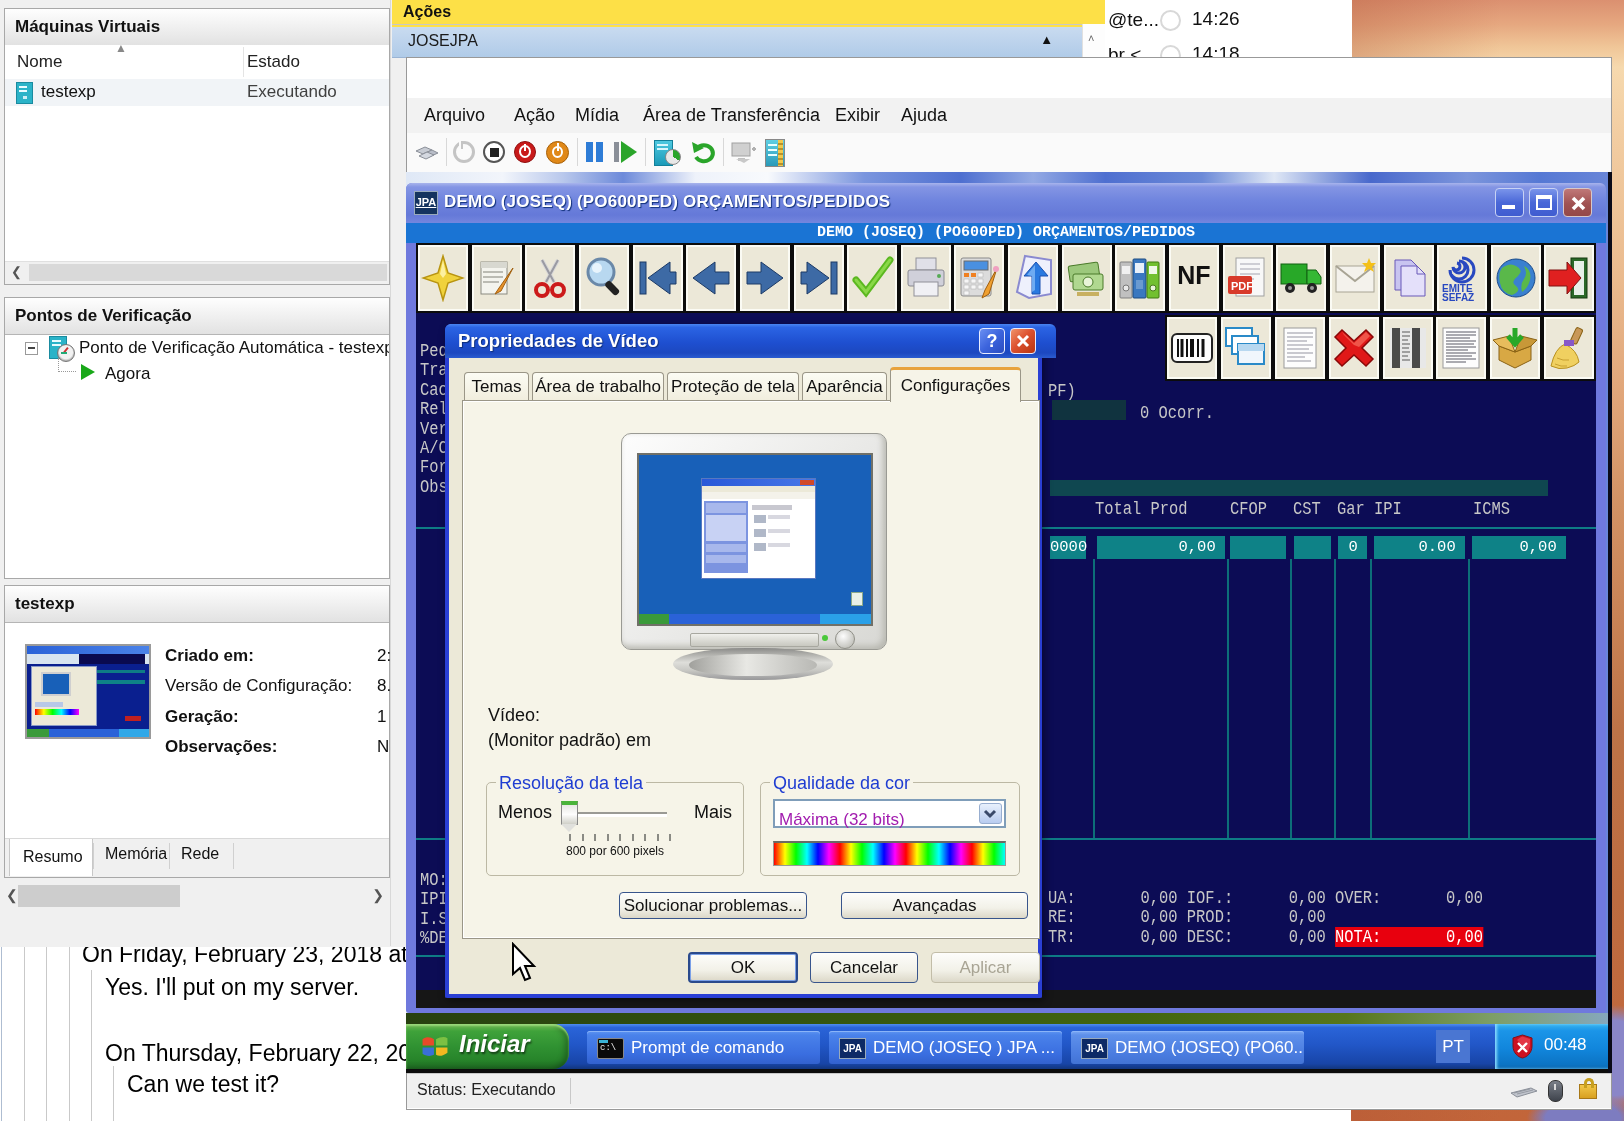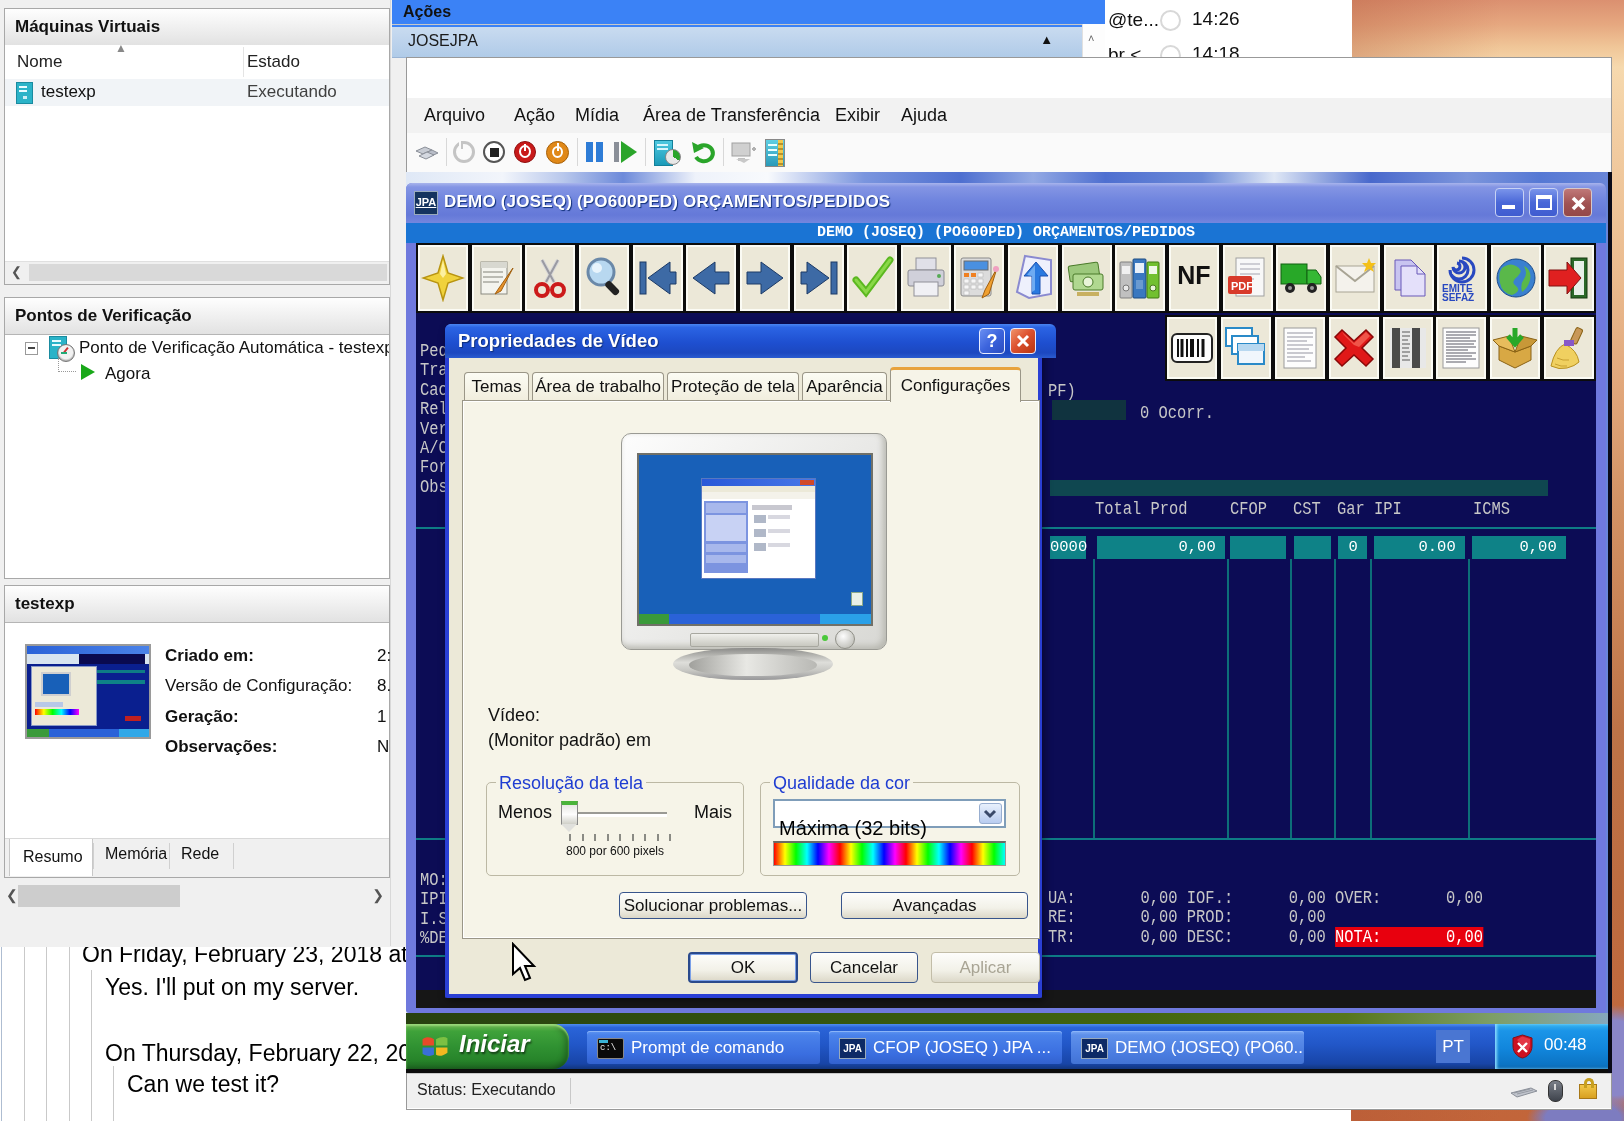--- a/index.html
+++ b/index.html
@@ -173,21 +173,21 @@
     </div>
   </div>
 
   <div class="abs" style="left:0;top:881px;width:390px;height:30px;background:#f0f0f0;">
     <span style="position:absolute;left:6px;top:6px;color:#555;font-size:14px;">❮</span>
     <span style="position:absolute;right:6px;top:6px;color:#555;font-size:14px;">❯</span>
     <div style="position:absolute;left:18px;top:4px;width:162px;height:22px;background:#cdcdcd;"></div>
   </div>
   <div class="abs" style="left:390px;top:0;width:16px;height:946px;background:#f0f0f0;border-left:1px solid #d8d8d8;"></div>
 
-  <div class="abs" style="left:392px;top:0;width:713px;height:57px;background:#3b82f6;">
+  <div class="abs" style="left:392px;top:0;width:713px;height:57px;background:#fde047;">
     <span style="position:absolute;left:11px;top:3px;font-weight:bold;font-size:16px;color:#111;">Ações</span>
     <div style="position:absolute;left:0;top:24px;right:22px;height:1px;background:#c8c8c8;"></div>
     <div style="position:absolute;left:0;top:27px;right:22px;height:30px;background:linear-gradient(180deg,#c9dbf0,#b0cbe8);border-bottom:1px solid #9ab4d4;">
       <span style="position:absolute;left:16px;top:5px;font-size:16px;color:#1a1a1a;">JOSEJPA</span>
       <span style="position:absolute;right:30px;top:5px;font-size:13px;color:#111;">▲</span>
     </div>
     <div style="position:absolute;right:0;top:24px;width:22px;height:33px;background:#fdfdfd;border-left:1px solid #e0e0e0;">
       <span style="position:absolute;left:5px;top:8px;font-size:11px;color:#666;">˄</span>
     </div>
   </div>
@@ -583,21 +583,21 @@
 
       <div class="tbtn" style="left:181px;width:233px;">
         <div style="position:absolute;left:10px;top:7px;width:25px;height:19px;background:#0a0a0a;border:1px solid #888;border-radius:2px;">
           <div style="position:absolute;left:1px;top:1px;width:9px;height:3px;background:#3ab4d8;"></div>
           <span style="position:absolute;left:2px;top:4px;color:#eee;font-size:9px;font-family:'Liberation Mono',monospace;">c:\</span>
         </div>
         <span style="position:absolute;left:44px;top:7px;">Prompt de comando</span>
       </div>
       <div class="tbtn" style="left:423px;width:233px;">
         <div style="position:absolute;left:10px;top:7px;width:25px;height:19px;background:#0d2a66;border:1px solid #9ab;text-align:center;color:#fff;font-weight:bold;font-size:10px;line-height:19px;">JPA</div>
-        <span style="position:absolute;left:44px;top:7px;">CFOP (JOSEQ ) JPA ...</span>
+        <span style="position:absolute;left:44px;top:7px;">DEMO (JOSEQ ) JPA ...</span>
       </div>
       <div class="tbtn" style="left:665px;width:233px;background:linear-gradient(180deg,#7eaaf4 0%,#5e90ea 12%,#4a7ce0 70%,#4273d4 100%);">
         <div style="position:absolute;left:10px;top:7px;width:25px;height:19px;background:#0d2a66;border:1px solid #9ab;text-align:center;color:#fff;font-weight:bold;font-size:10px;line-height:19px;">JPA</div>
         <span style="position:absolute;left:44px;top:7px;">DEMO (JOSEQ) (PO60...</span>
       </div>
 
       <div style="position:absolute;left:1030px;top:6px;width:34px;height:33px;background:#4a76d2;color:#fff;font-size:17px;text-align:center;line-height:33px;">PT</div>
 
       <div style="position:absolute;left:1089px;top:0;width:117px;height:45px;background:linear-gradient(180deg,#35b2f0 0%,#1b95e8 15%,#1186dc 55%,#0c74c4 90%,#0a66ae 100%);box-shadow:inset 2px 0 3px #8adcff;">
         <svg style="position:absolute;left:16px;top:10px;" width="23" height="25" viewBox="0 0 23 25">
@@ -691,21 +691,21 @@
     <div style="position:absolute;left:245px;top:478px;font-size:18px;color:#111;">Mais</div>
     <div style="position:absolute;left:128px;top:488px;width:90px;height:3px;background:#fff;border-top:2px solid #9a9a94;"></div>
     <div style="position:absolute;left:112px;top:477px;width:17px;height:24px;background:linear-gradient(180deg,#e8e8e4 0%,#fdfdfd 50%,#d0d0c8 100%);border:1px solid #888;border-top:4px solid #4ab43a;box-sizing:border-box;"></div>
     <div style="position:absolute;left:112px;top:500px;width:0;height:0;border-left:8.5px solid transparent;border-right:8.5px solid transparent;border-top:8px solid #e0e0dc;"></div>
     <div style="position:absolute;left:120px;top:510px;width:102px;height:7px;background:repeating-linear-gradient(90deg,#8a8a84 0 2px,transparent 2px 12.5px);"></div>
     <div style="position:absolute;left:37px;top:520px;width:258px;text-align:center;font-size:12px;color:#111;">800 por 600 pixels</div>
 
     <div class="grpbox" style="left:311px;top:458px;width:260px;height:94px;"></div>
     <div class="grplab" style="left:321px;top:449px;">Qualidade da cor</div>
     <div style="position:absolute;left:324px;top:475px;width:233px;height:29px;background:#fff;border:2px solid #7f9db9;box-sizing:border-box;">
-      <span style="position:absolute;left:4px;top:16px;font-size:20px;color:#000000;">Máxima (32 bits)</span>
+      <span style="position:absolute;left:4px;top:9px;font-size:17px;color:#a21caf;">Máxima (32 bits)</span>
       <div style="position:absolute;right:2px;top:2px;width:23px;height:21px;border-radius:3px;background:linear-gradient(180deg,#e8f0fc,#b8ccf0);border:1px solid #98aed0;box-sizing:border-box;">
         <svg width="21" height="19" viewBox="0 0 21 19">
               <path d="M5 7 L10 12 L15 7" fill="none" stroke="#3a4a6a" stroke-width="3"></path>
             </svg>
       </div>
     </div>
     <div style="position:absolute;left:324px;top:517px;width:231px;height:22px;border:1px solid #9a9a94;border-top:2px solid #6a6a64;
       background:repeating-linear-gradient(90deg,#f00 0,#ff0 11px,#0f0 22px,#0ff 33px,#00f 44px,#f0f 55px,#f00 66px);"></div>
 
     <div class="xpbut" style="left:170px;top:568px;width:188px;height:27px;line-height:25px;">Solucionar problemas...</div>

